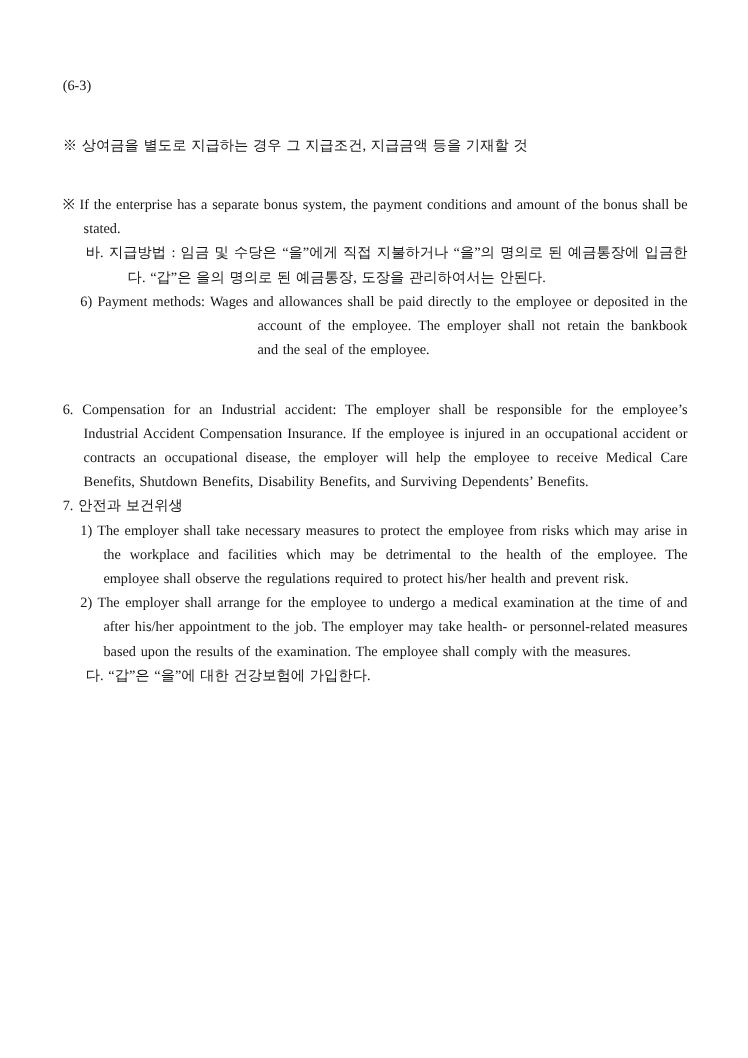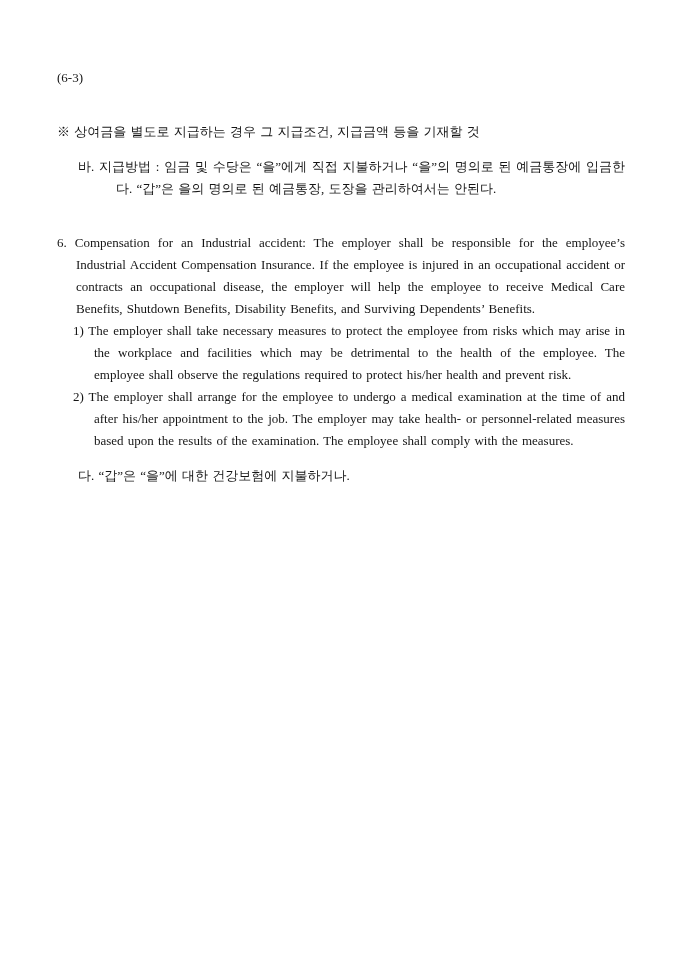--- a/index.html
+++ b/index.html
@@ -21,28 +21,31 @@
     text-align-last: left;
     word-spacing: 1px;
   }
   
   .style-flat     { padding-left: 0; text-indent: 0; }
   .style-hang-sm  { padding-left: 19px;  text-indent: -19px; margin-top: 32px; }
   .style-hang-ba  { padding-left: 59px;  text-indent: -38px; }
   .style-hang-pay { padding-left: 177px; text-indent: -161px; }
   .style-hang-ga  { padding-left: 40px;  text-indent: -19px; }
   .style-hang-num { padding-left: 37px;  text-indent: -21px; }
-  .space-before   { margin-top: 13px; }
+  .space-before   { }
 </style>
 </head>
 <body>
 
 <div class="page">
   <main class="doc">
       <p class="para style-flat">(6-3)</p>
       <p class="para style-hang-sm">※ 상여금을 별도로 지급하는 경우 그 지급조건, 지급금액 등을 기재할 것</p>
+      <p class="para style-hang-sm">※ If the enterprise has a separate bonus system, the payment conditions and amount of the bonus shall be stated.</p>
       <p class="para style-hang-ba space-before">바. 지급방법 : 임금 및 수당은 “을”에게 직접 지불하거나 “을”의 명의로 된 예금통장에 입금한다. “갑”은 을의 명의로 된 예금통장, 도장을 관리하여서는 안된다.</p>
+      <p class="para style-hang-pay">6) Payment methods: Wages and allowances shall be paid directly to the employee or deposited in the account of the employee. The employer shall not retain the bankbook and the seal of the employee.</p>
       <p class="para style-hang-sm">6. Compensation for an Industrial accident: The employer shall be responsible for the employee’s Industrial Accident Compensation Insurance. If the employee is injured in an occupational accident or contracts an occupational disease, the employer will help the employee to receive Medical Care Benefits, Shutdown Benefits, Disability Benefits, and Surviving Dependents’ Benefits.</p>
+      <p class="para style-flat space-before">7. 안전과 보건위생</p>
       <p class="para style-hang-num">1) The employer shall take necessary measures to protect the employee from risks which may arise in the workplace and facilities which may be detrimental to the health of the employee. The employee shall observe the regulations required to protect his/her health and prevent risk.</p>
       <p class="para style-hang-num">2) The employer shall arrange for the employee to undergo a medical examination at the time of and after his/her appointment to the job. The employer may take health- or personnel-related measures based upon the results of the examination. The employee shall comply with the measures.</p>
-      <p class="para style-hang-ga space-before">다. “갑”은 “을”에 대한 건강보험에 지불하거나.</p>
+      <p class="para style-hang-ga space-before">다. “갑”은 “을”에 대한 건강보험에 가입한다.</p>
     </main>
 </div>
 
 </body></html>

